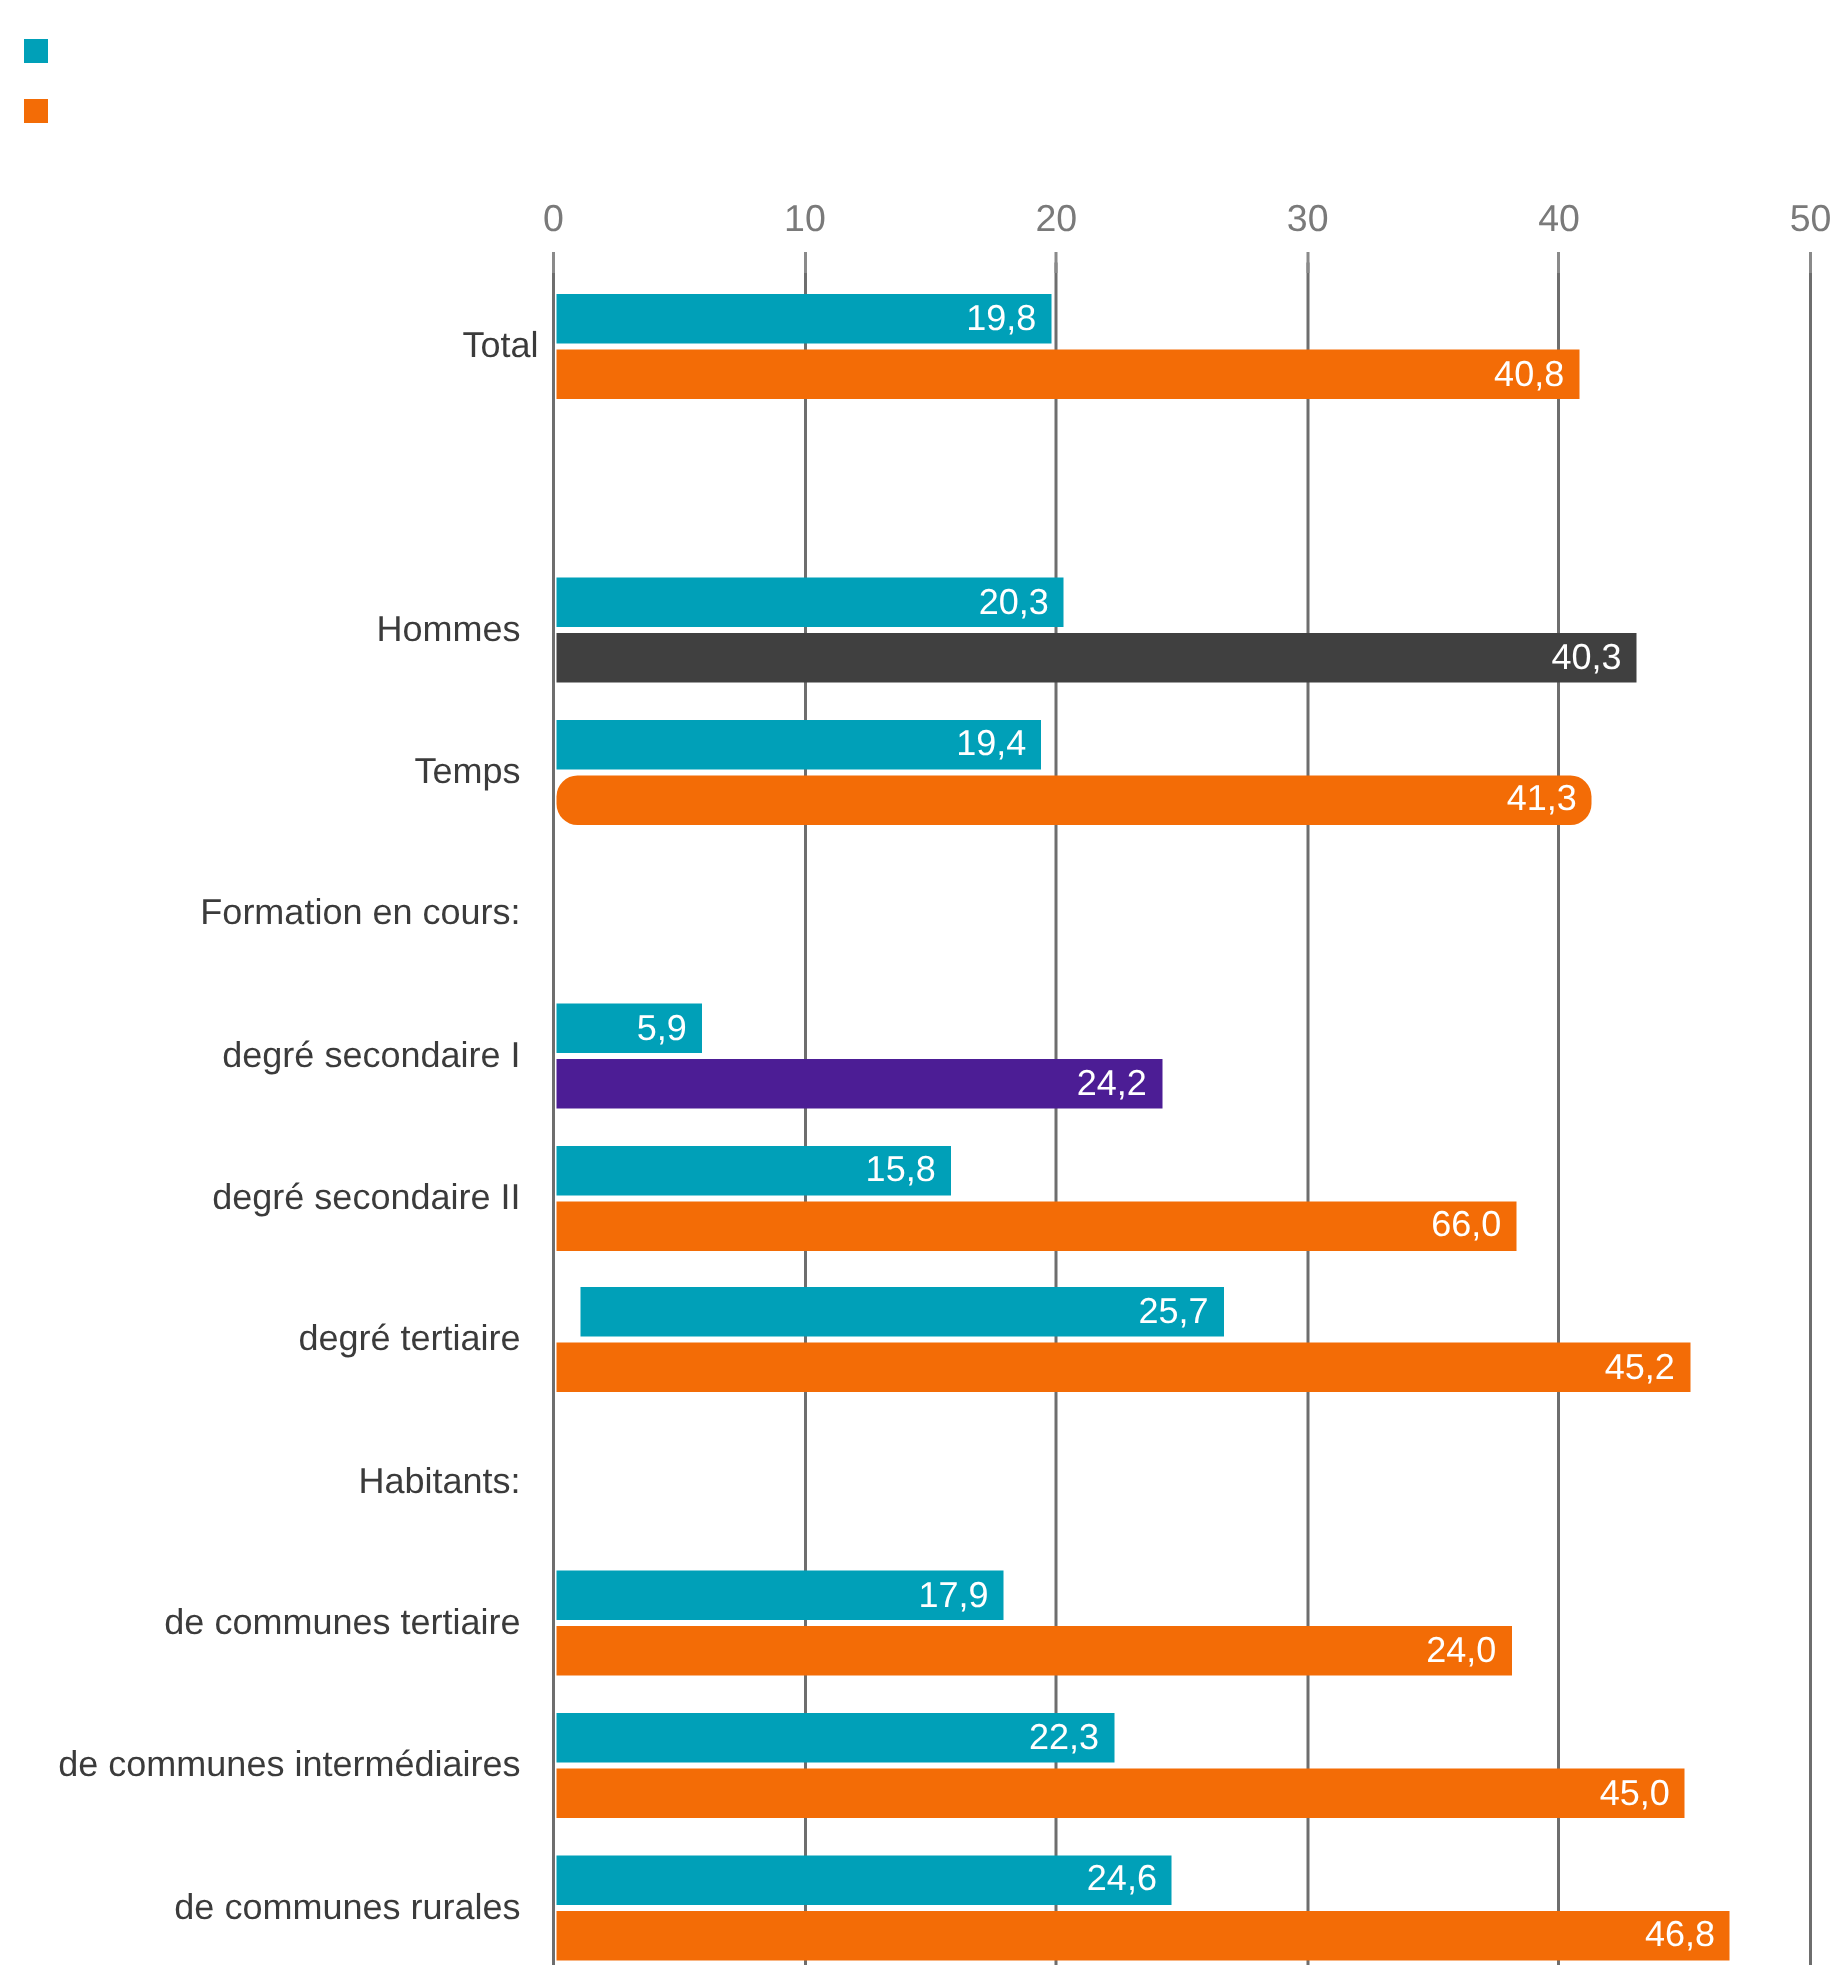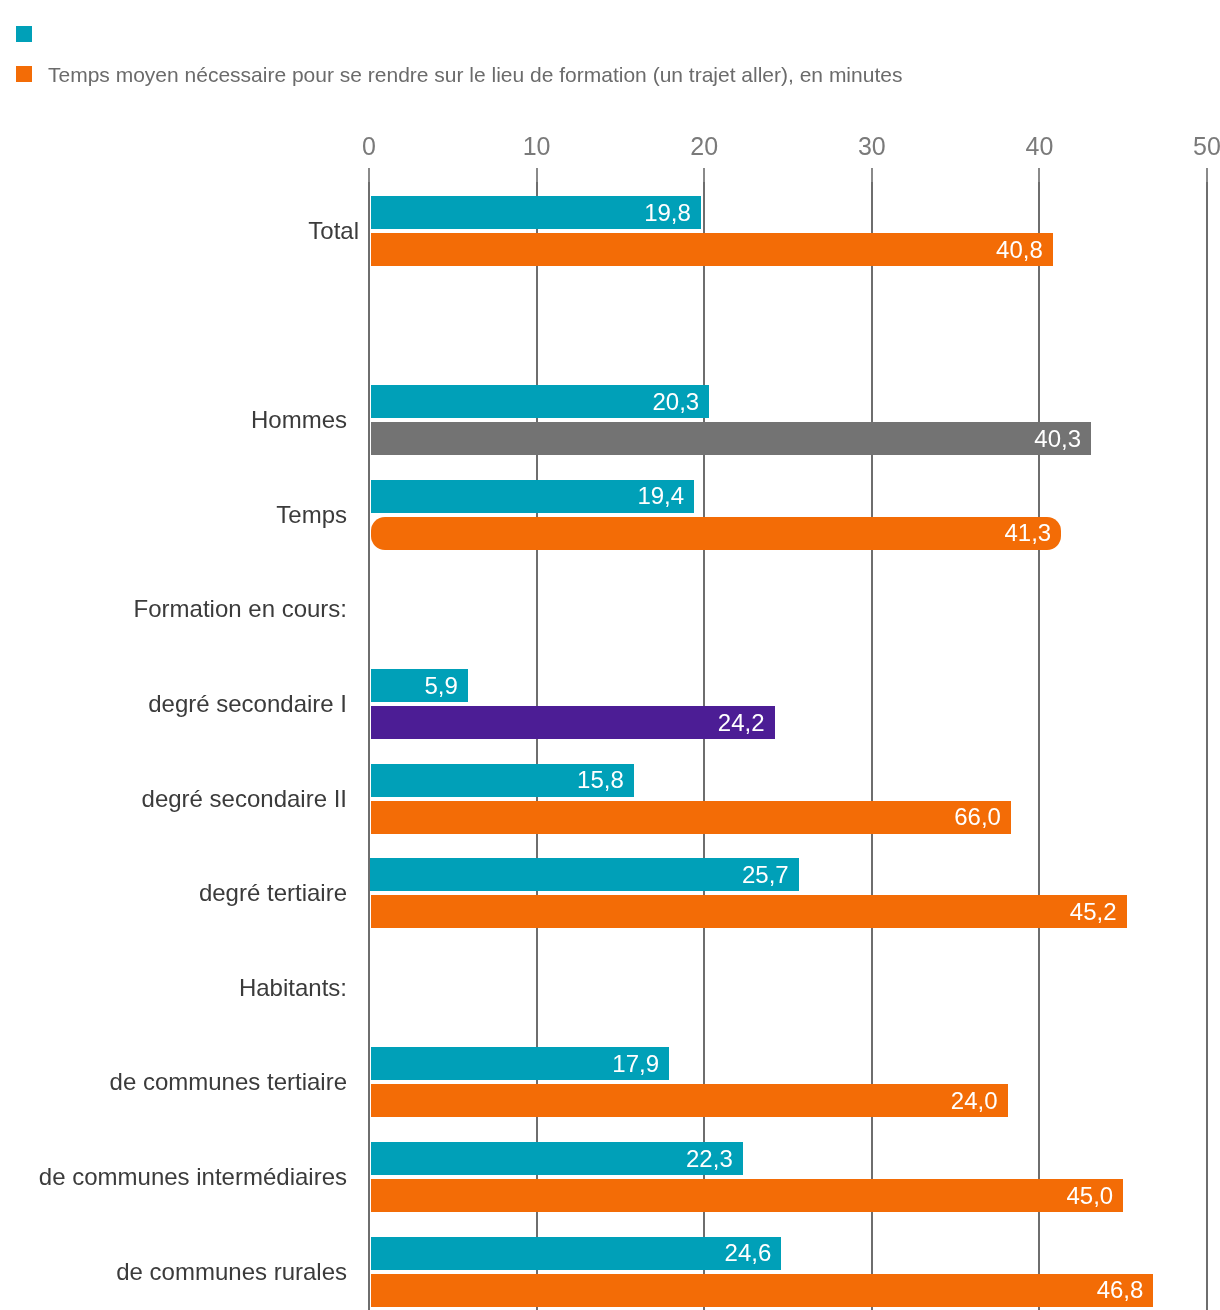--- a/index.html
+++ b/index.html
@@ -115,21 +115,20 @@
 </style>
 </head>
 <body>
 
 <div id="legend">
   <div class="legend-row">
     <span class="legend-swatch" style="background: rgb(0, 160, 184);"></span>
   </div>
   <div class="legend-row">
     <span class="legend-swatch" style="background: rgb(243, 108, 6);"></span>
-    <span class="legend-label">Temps moyen nécessaire pour se rendre sur le lieu de formation (un trajet aller), en minutes</span>
   </div>
 </div>
 
 <div id="chart">
   <div id="plot">
     <div id="gridlines">
         <div class="gridline" style="left: -1px; background: rgb(110, 110, 110);"></div>
         <div class="gridline" style="left: 166.6px;"></div>
         <div class="gridline" style="left: 334.2px;"></div>
         <div class="gridline" style="left: 501.8px;"></div>
@@ -139,42 +138,42 @@
     <div id="bars">
         <div class="bar km" style="left: 2px; top: 21px; width: 329.848px; background: rgb(0, 160, 184);">
           <span class="bar-value">19,8</span>
         </div>
         <div class="bar min" style="left: 2px; top: 58px; width: 681.808px; background: rgb(243, 108, 6);">
           <span class="bar-value">40,8</span>
         </div>
         <div class="bar km" style="left: 2px; top: 210.2px; width: 338.228px; background: rgb(0, 160, 184);">
           <span class="bar-value">20,3</span>
         </div>
-        <div class="bar min" style="left: 2px; top: 247.2px; width: 720px; background: #737373; padding-left: 13px;">
+        <div class="bar min" style="left: 2px; top: 247.2px; width: 720px; background: #404040; padding-left: 13px;">
           <span class="bar-value">40,3</span>
         </div>
         <div class="bar km" style="left: 2px; top: 304.8px; width: 323.144px; background: rgb(0, 160, 184);">
           <span class="bar-value">19,4</span>
         </div>
         <div class="bar min" style="left: 2px; top: 341.8px; width: 690.188px; background: rgb(243, 108, 6); border-radius: 14px;">
           <span class="bar-value">41,3</span>
         </div>
         <div class="bar km" style="left: 2px; top: 494px; width: 96.884px; background: rgb(0, 160, 184);">
           <span class="bar-value">5,9</span>
         </div>
         <div class="bar min" style="left: 2px; top: 531px; width: 403.592px; background: #4c1d95;">
           <span class="bar-value">24,2</span>
         </div>
         <div class="bar km" style="left: 2px; top: 588.6px; width: 262.808px; background: rgb(0, 160, 184);">
           <span class="bar-value">15,8</span>
         </div>
         <div class="bar min" style="left: 2px; top: 625.6px; width: 639.908px; background: rgb(243, 108, 6);">
           <span class="bar-value">66,0</span>
         </div>
-        <div class="bar km" style="left: 1px; top: 683.2px; width: 428.732px; background: rgb(0, 160, 184);">
+        <div class="bar km" style="left: 18px; top: 683.2px; width: 428.732px; background: rgb(0, 160, 184);">
           <span class="bar-value">25,7</span>
         </div>
         <div class="bar min" style="left: 2px; top: 720.2px; width: 755.552px; background: rgb(243, 108, 6);">
           <span class="bar-value">45,2</span>
         </div>
         <div class="bar km" style="left: 2px; top: 872.4px; width: 298.004px; background: rgb(0, 160, 184);">
           <span class="bar-value">17,9</span>
         </div>
         <div class="bar min" style="left: 2px; top: 909.4px; width: 636.556px; background: rgb(243, 108, 6);">
           <span class="bar-value">24,0</span>

